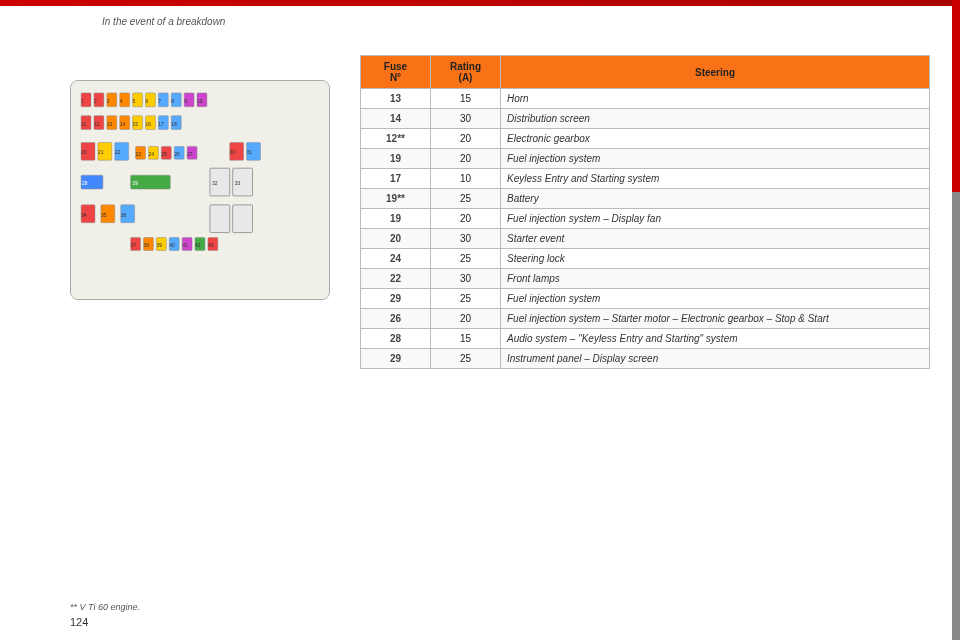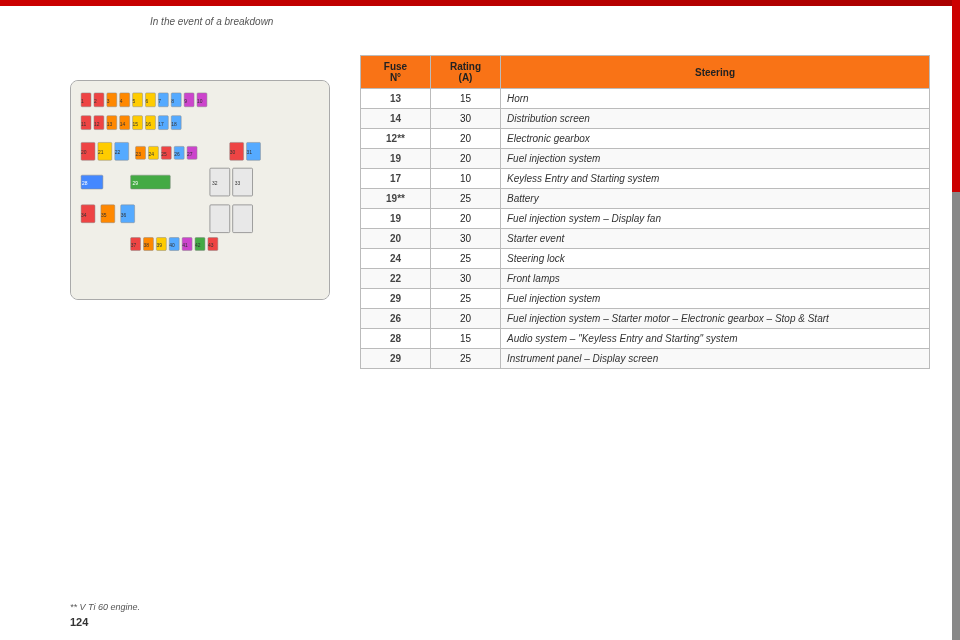--- a/index.html
+++ b/index.html
@@ -26,37 +26,36 @@
     
     .header {
       position: absolute;
       top: 6px;
       left: 0;
       right: 0;
       height: 30px;
       display: flex;
       align-items: center;
       padding-left: 102px;
-      margin-left: 48px;
     }
 
     .header-title {
       font-size: 10px;
       color: #555;
       font-style: italic;
     }
 
     
     .page-number {
       position: absolute;
       bottom: 12px;
       left: 70px;
       font-size: 11px;
       color: #333;
-      font-weight: bold;
+      font-weight: normal;
     }
 
     
     .footnote {
       position: absolute;
       bottom: 28px;
       left: 70px;
       font-size: 9px;
       color: #555;
       font-style: italic;

